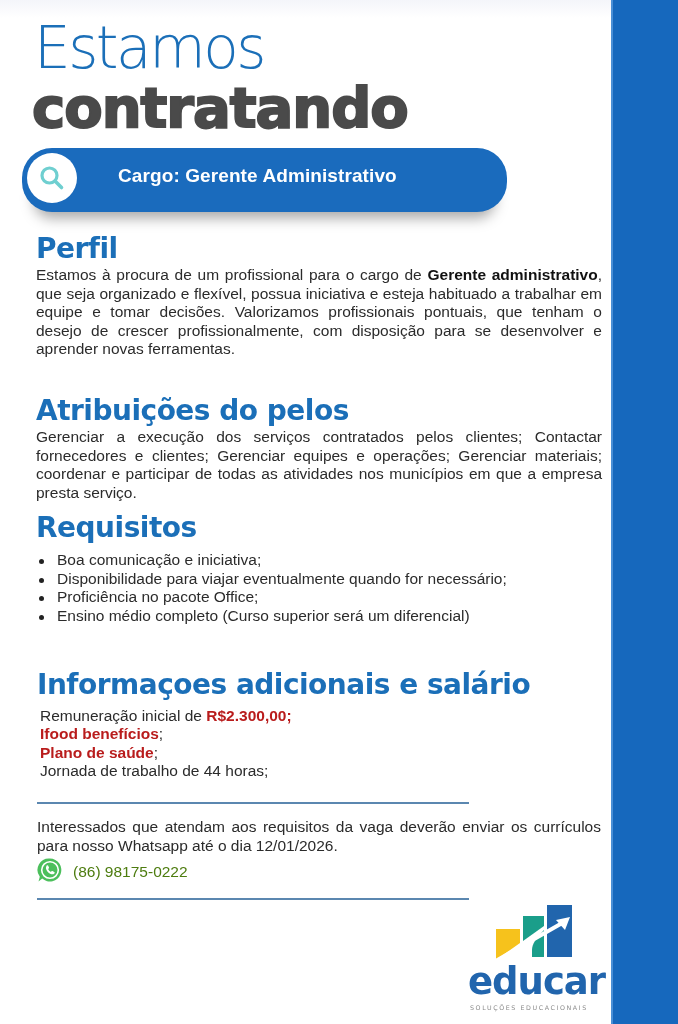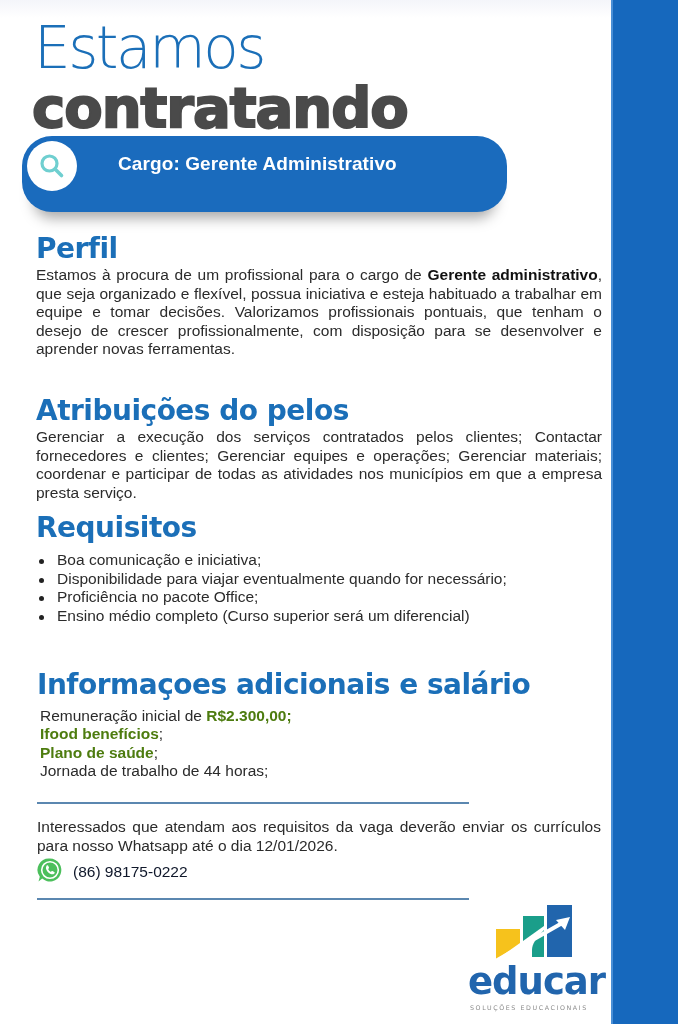--- a/index.html
+++ b/index.html
@@ -31,21 +31,21 @@
     .title-line2 {
       position: absolute; left: 32px; top: 78px;
       font-family: "DejaVu Sans", sans-serif;
       font-weight: 900;
       font-size: 56px; letter-spacing: -1px;
       color: #4a4a4a;
       line-height: 60px;
       -webkit-text-stroke: 2px #4a4a4a;
     }
     .cargo-pill {
-      position: absolute; left: 22px; top: 136px; width: 485px; height: 76px;
+      position: absolute; left: 22px; top: 148px; width: 485px; height: 64px;
       background: #1a6bbd;
       border-radius: 30px;
       box-shadow: 0 18px 14px -12px rgba(0,0,0,0.35);
     }
     .cargo-icon {
       position: absolute; left: 5px; top: 5px; width: 50px; height: 50px;
       border-radius: 50%; background: #ffffff;
       display: flex; align-items: center; justify-content: center;
     }
     .cargo-label {
@@ -79,39 +79,39 @@
     .req-list li { position: relative; padding-left: 21px; }
     .req-list li::before {
       content: ""; position: absolute; left: 3px; top: 8px;
       width: 5px; height: 5px; border-radius: 50%; background: #222;
     }
     .info-list {
       position: absolute; left: 40px; top: 707px; width: 560px;
       font-family: "Liberation Sans", sans-serif;
       font-size: 15.5px; line-height: 18.4px; color: #2b2b2b;
     }
-    .info-list .strong { font-weight: 700; color: #4d7c0f; text-align: right; }
+    .info-list .strong { font-weight: 700; color: #b91c1c; text-align: right; }
     .divider {
       position: absolute; left: 37px; width: 432px; height: 2px;
       background: #5b87b0;
     }
     .contact-text {
       position: absolute; left: 37px; top: 818px; width: 564px;
       font-family: "Liberation Sans", sans-serif;
       font-size: 15.5px; line-height: 18.5px; color: #2b2b2b;
       text-align: justify;
     }
     .phone-row {
       position: absolute; left: 37px; top: 858px; height: 28px;
       display: flex; align-items: center;
     }
     .phone-text {
       margin-left: 10px;
       font-family: "Liberation Sans", sans-serif;
-      font-size: 15.5px; color: #0f172a;
+      font-size: 15.5px; color: #4d7c0f;
     }
     .logo {
       position: absolute; left: 466px; top: 900px; width: 140px; height: 118px;
     }
     .logo-word {
       position: absolute; left: 2px; top: 60px;
       font-family: "DejaVu Sans", sans-serif;
       font-weight: 700;
       font-size: 37px; color: #2165ad; letter-spacing: -1px;
     }

